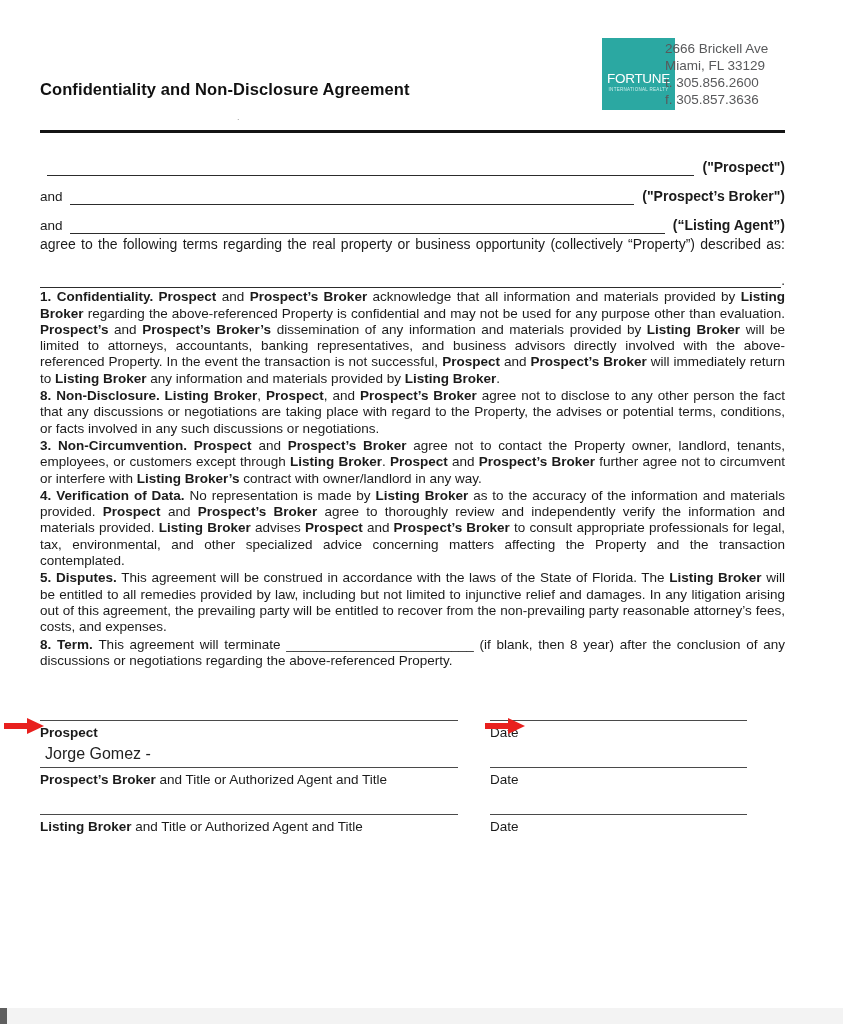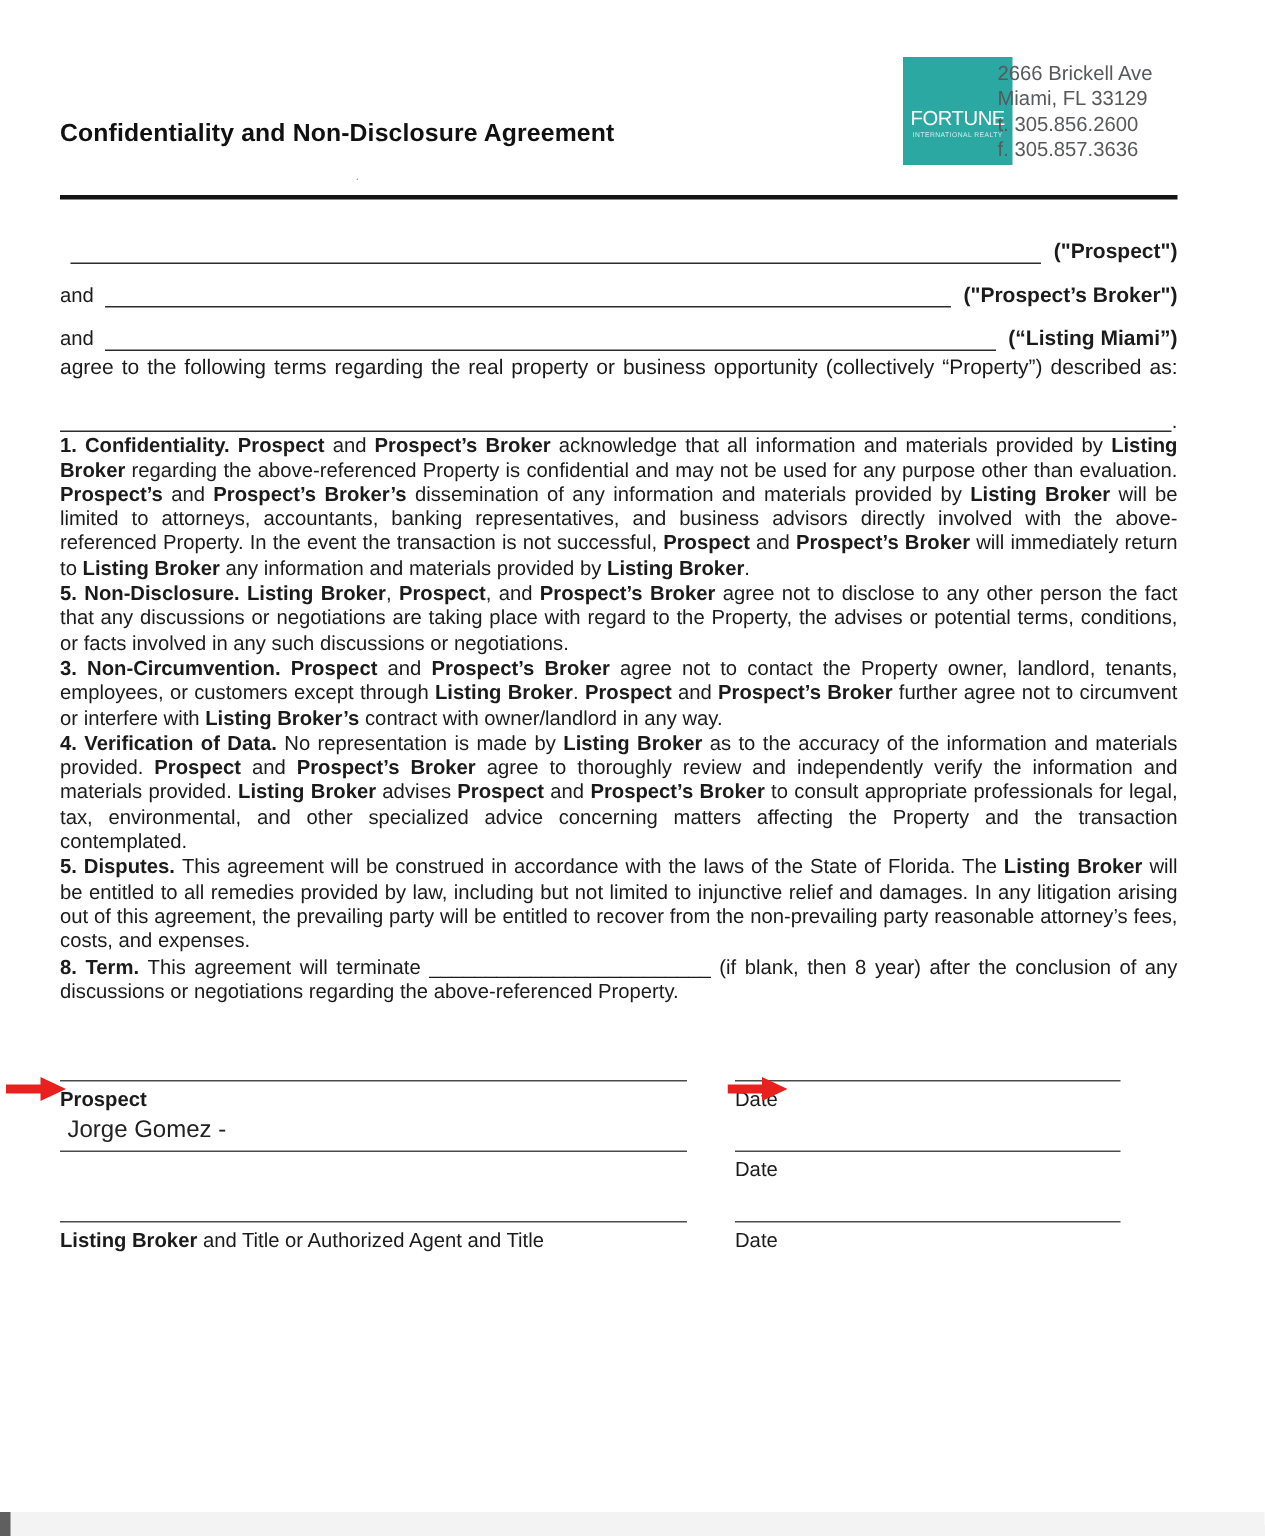--- a/index.html
+++ b/index.html
@@ -126,32 +126,32 @@
       <span class="party-label">("Prospect")</span>
     </div>
     <div class="party-row">
       <span class="party-prefix">and</span>
       <span class="fill-line"></span>
       <span class="party-label">("Prospect’s Broker")</span>
     </div>
     <div class="party-row">
       <span class="party-prefix">and</span>
       <span class="fill-line"></span>
-      <span class="party-label">(“Listing Miami”)</span>
+      <span class="party-label">(“Listing Agent”)</span>
     </div>
   </div>
 
   <p class="intro">agree to the following terms regarding the real property or business opportunity (collectively “Property”) described as:</p>
   <div class="property-line">
     <span class="fill-line"></span>
     <span>.</span>
   </div>
 
   <p class="section"><b>1. Confidentiality. Prospect </b><span>and </span><b>Prospect’s Broker </b><span>acknowledge that all information and materials provided by </span><b>Listing Broker </b><span>regarding the above-referenced Property is confidential and may not be used for any purpose other than evaluation. </span><b>Prospect’s </b><span>and </span><b>Prospect’s Broker’s </b><span>dissemination of any information and materials provided by </span><b>Listing Broker </b><span>will be limited to attorneys, accountants, banking representatives, and business advisors directly involved with the above-referenced Property. In the event the transaction is not successful, </span><b>Prospect </b><span>and </span><b>Prospect’s Broker </b><span>will immediately return to </span><b>Listing Broker </b><span>any information and materials provided by </span><b>Listing Broker</b><span>.</span></p>
-  <p class="section"><b>5. Non-Disclosure. Listing Broker</b><span>, </span><b>Prospect</b><span>, and </span><b>Prospect’s Broker </b><span>agree not to disclose to any other person the fact that any discussions or negotiations are taking place with regard to the Property, the advises or potential terms, conditions, or facts involved in any such discussions or negotiations.</span></p>
+  <p class="section"><b>8. Non-Disclosure. Listing Broker</b><span>, </span><b>Prospect</b><span>, and </span><b>Prospect’s Broker </b><span>agree not to disclose to any other person the fact that any discussions or negotiations are taking place with regard to the Property, the advises or potential terms, conditions, or facts involved in any such discussions or negotiations.</span></p>
   <p class="section"><b>3. Non-Circumvention. Prospect </b><span>and </span><b>Prospect’s Broker </b><span>agree not to contact the Property owner, landlord, tenants, employees, or customers except through </span><b>Listing Broker</b><span>. </span><b>Prospect </b><span>and </span><b>Prospect’s Broker </b><span>further agree not to circumvent or interfere with </span><b>Listing Broker’s </b><span>contract with owner/landlord in any way.</span></p>
   <p class="section"><b>4. Verification of Data. </b><span>No representation is made by </span><b>Listing Broker </b><span>as to the accuracy of the information and materials provided. </span><b>Prospect </b><span>and </span><b>Prospect’s Broker </b><span>agree to thoroughly review and independently verify the information and materials provided. </span><b>Listing Broker </b><span>advises </span><b>Prospect </b><span>and </span><b>Prospect’s Broker </b><span>to consult appropriate professionals for legal, tax, environmental, and other specialized advice concerning matters affecting the Property and the transaction contemplated.</span></p>
   <p class="section"><b>5. Disputes. </b><span>This agreement will be construed in accordance with the laws of the State of Florida. The </span><b>Listing Broker </b><span>will be entitled to all remedies provided by law, including but not limited to injunctive relief and damages.  In any litigation arising out of this agreement, the prevailing party will be entitled to recover from the non-prevailing party reasonable attorney’s fees, costs, and expenses.</span></p>
   <p class="section"><b>8. Term. </b><span>This agreement will terminate _________________________ (if blank, then 8 year) after the conclusion of any discussions or negotiations regarding the above-referenced Property.</span></p>
 
   <div class="signatures">
 
     <div class="sig-row">
       <div class="sig-cell">
         <span class="arrow arrow-sig">
@@ -169,20 +169,21 @@
             </svg>
         </span>
         <div class="written"></div>
         <div class="sig-label">Date</div>
       </div>
     </div>
 
     <div class="sig-row">
       <div class="sig-cell">
         <div class="written">Jorge Gomez -</div>
+        <div class="sig-label"><b>Prospect’s Broker</b><span> and Title or Authorized Agent and Title</span></div>
       </div>
       <div class="sig-cell">
         <div class="written"></div>
         <div class="sig-label">Date</div>
       </div>
     </div>
 
     <div class="sig-row">
       <div class="sig-cell">
         <div class="written"></div>

